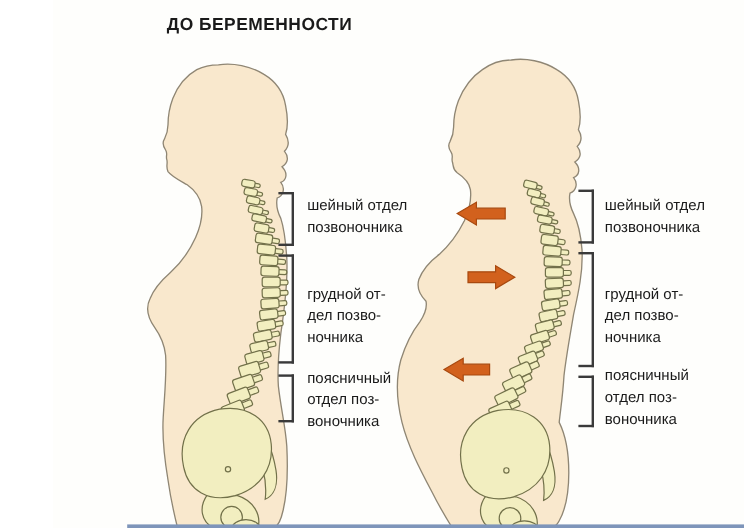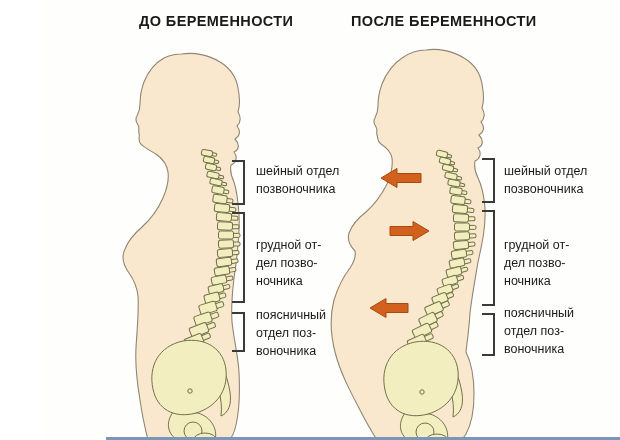--- a/index.html
+++ b/index.html
@@ -279,21 +279,20 @@
     </g>
 
     <g>
       <polygon class="arrow" points="337,178 353,168.5 353,173.5 377,173.5 377,182.5 353,182.5 353,187.5"></polygon>
       <polygon class="arrow" points="385,231 369,221.5 369,226.5 346,226.5 346,235.5 369,235.5 369,240.5"></polygon>
       <polygon class="arrow" points="326,308 342,298.5 342,303.5 364,303.5 364,312.5 342,312.5 342,317.5"></polygon>
     </g>
   </svg>
 
   <div class="title" style="left:95px;top:13px">ДО БЕРЕМЕННОСТИ</div>
-  <div class="title" style="left:307px;top:13px">ПОСЛЕ БЕРЕМЕННОСТИ</div>
 
   <div class="bracket" style="left:188px;top:160px;height:45px"></div>
   <div class="bracket" style="left:188px;top:212px;height:91px"></div>
   <div class="bracket" style="left:188px;top:312px;height:40px"></div>
 
   <div class="bracket" style="left:438px;top:158px;height:45px"></div>
   <div class="bracket" style="left:438px;top:210px;height:96px"></div>
   <div class="bracket" style="left:438px;top:313px;height:43px"></div>
 
   <div class="label" style="left:212px;top:162px">

